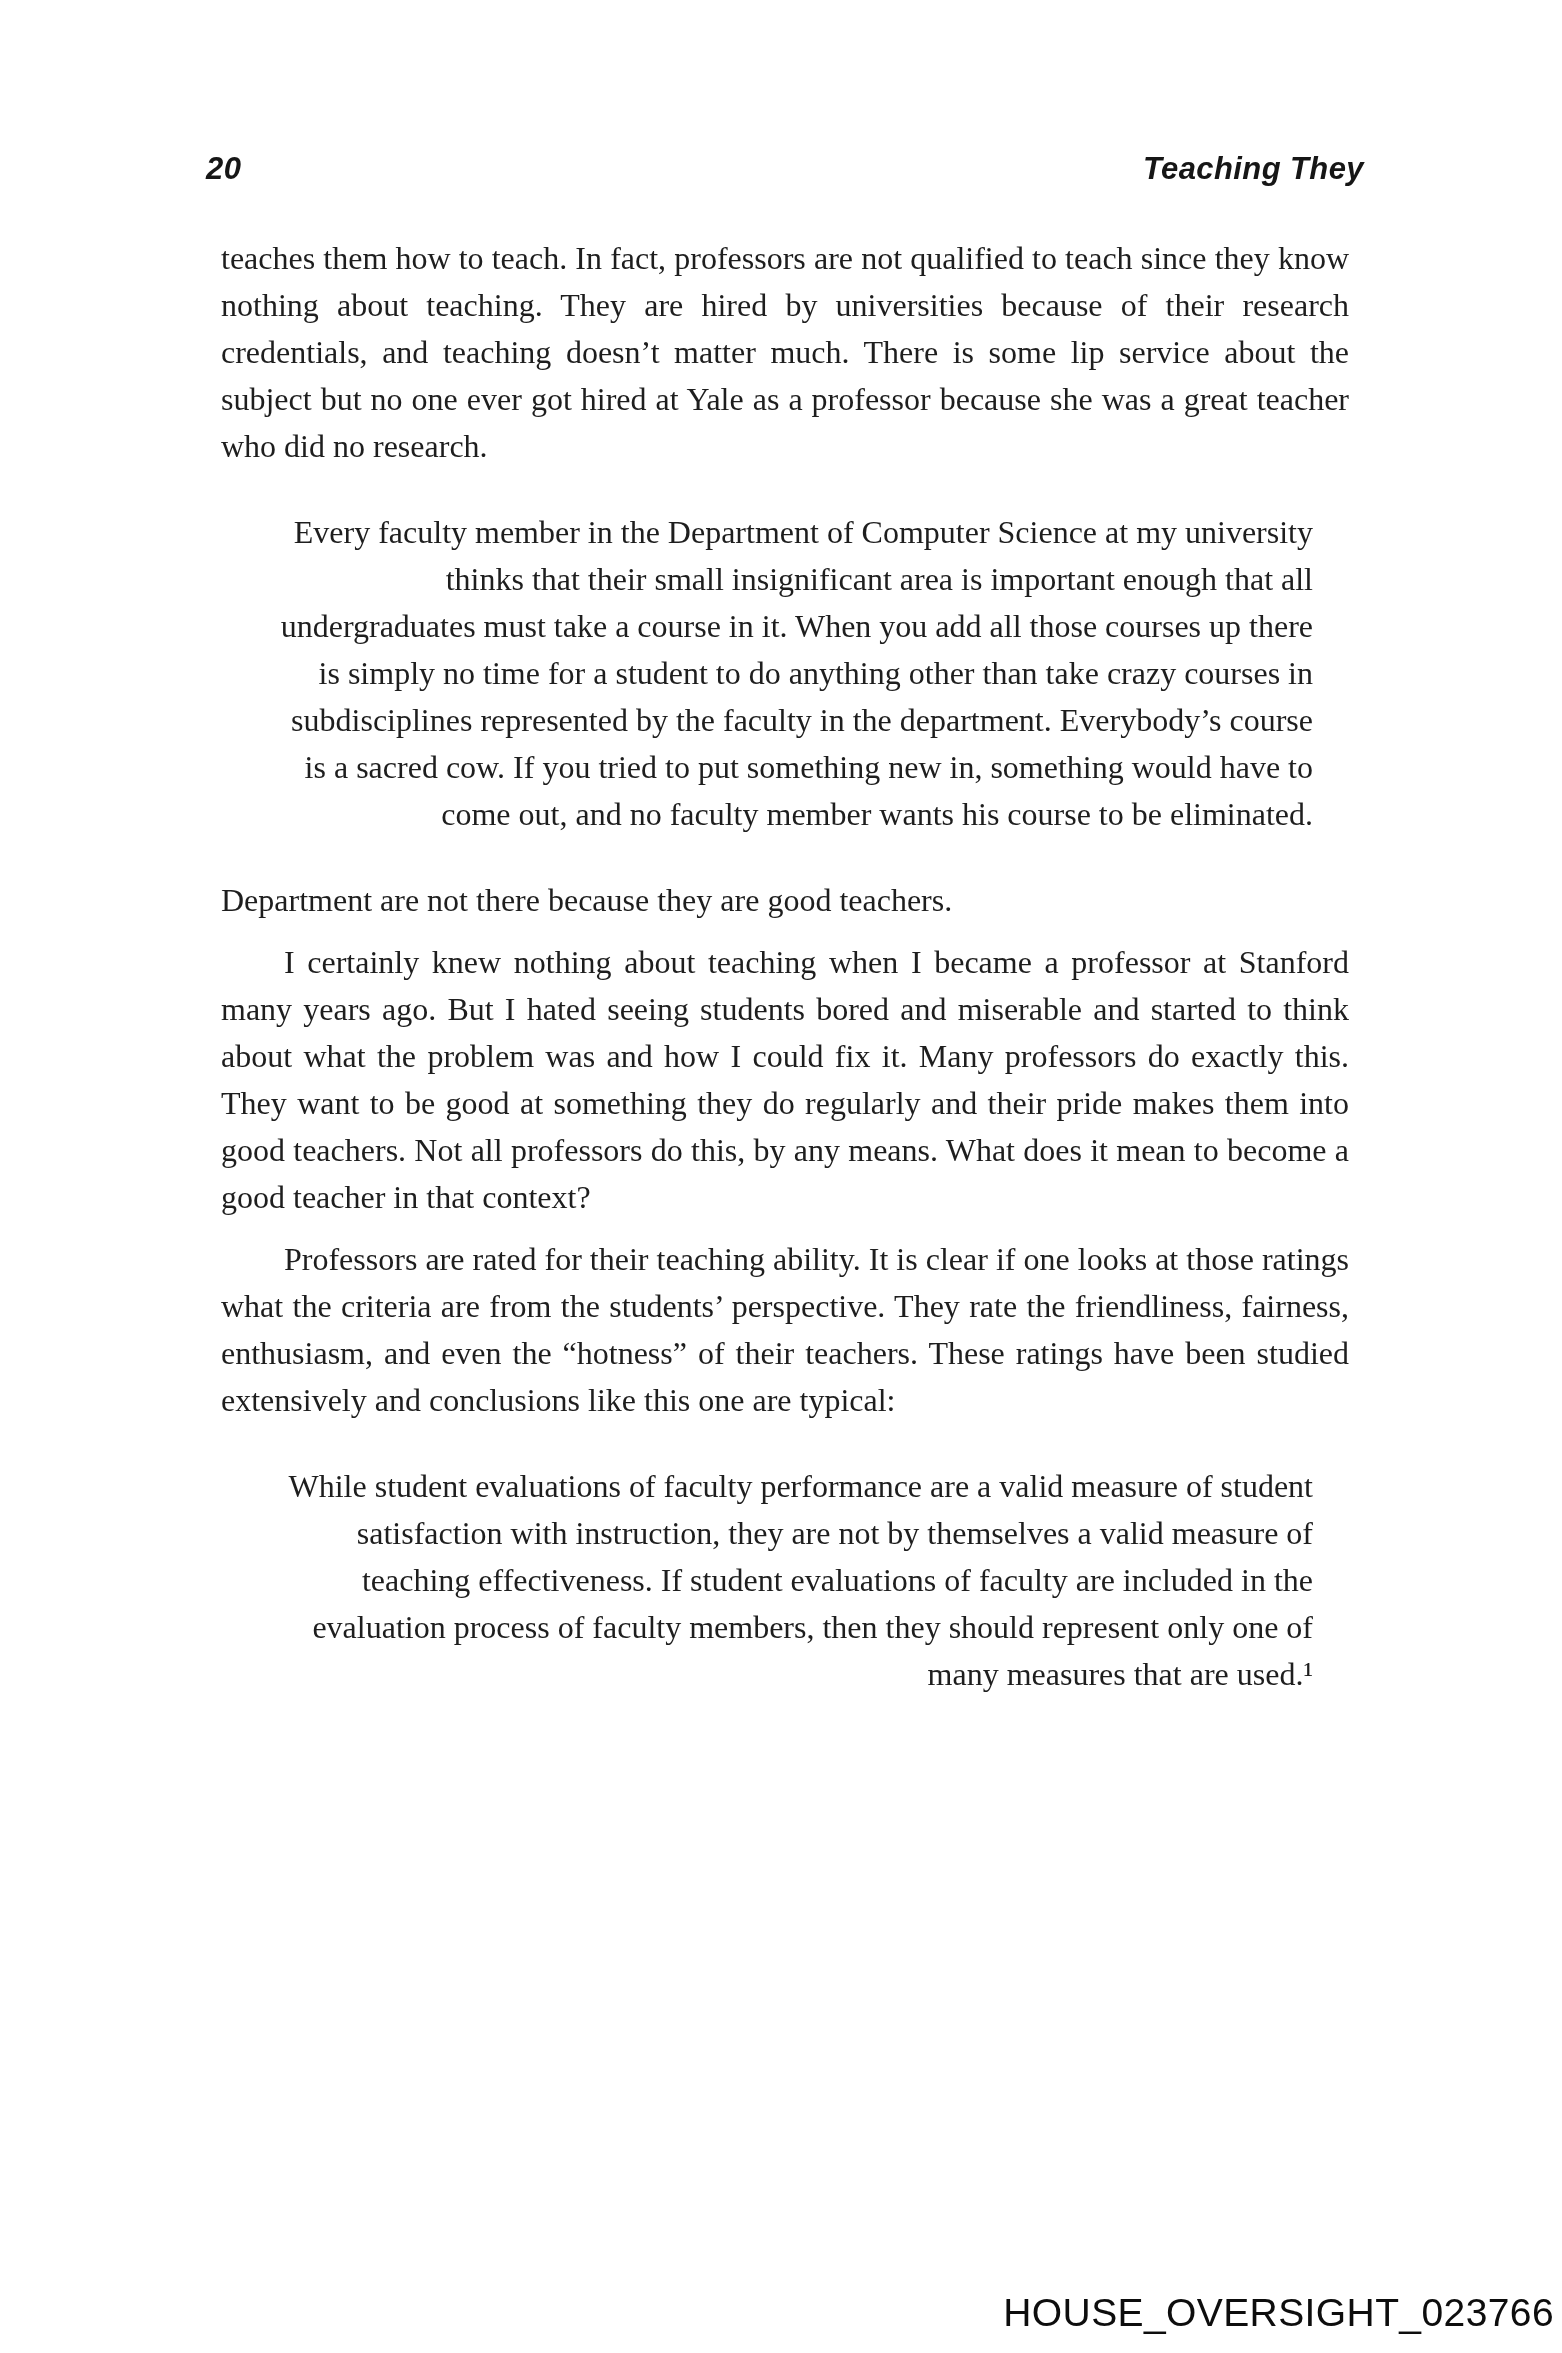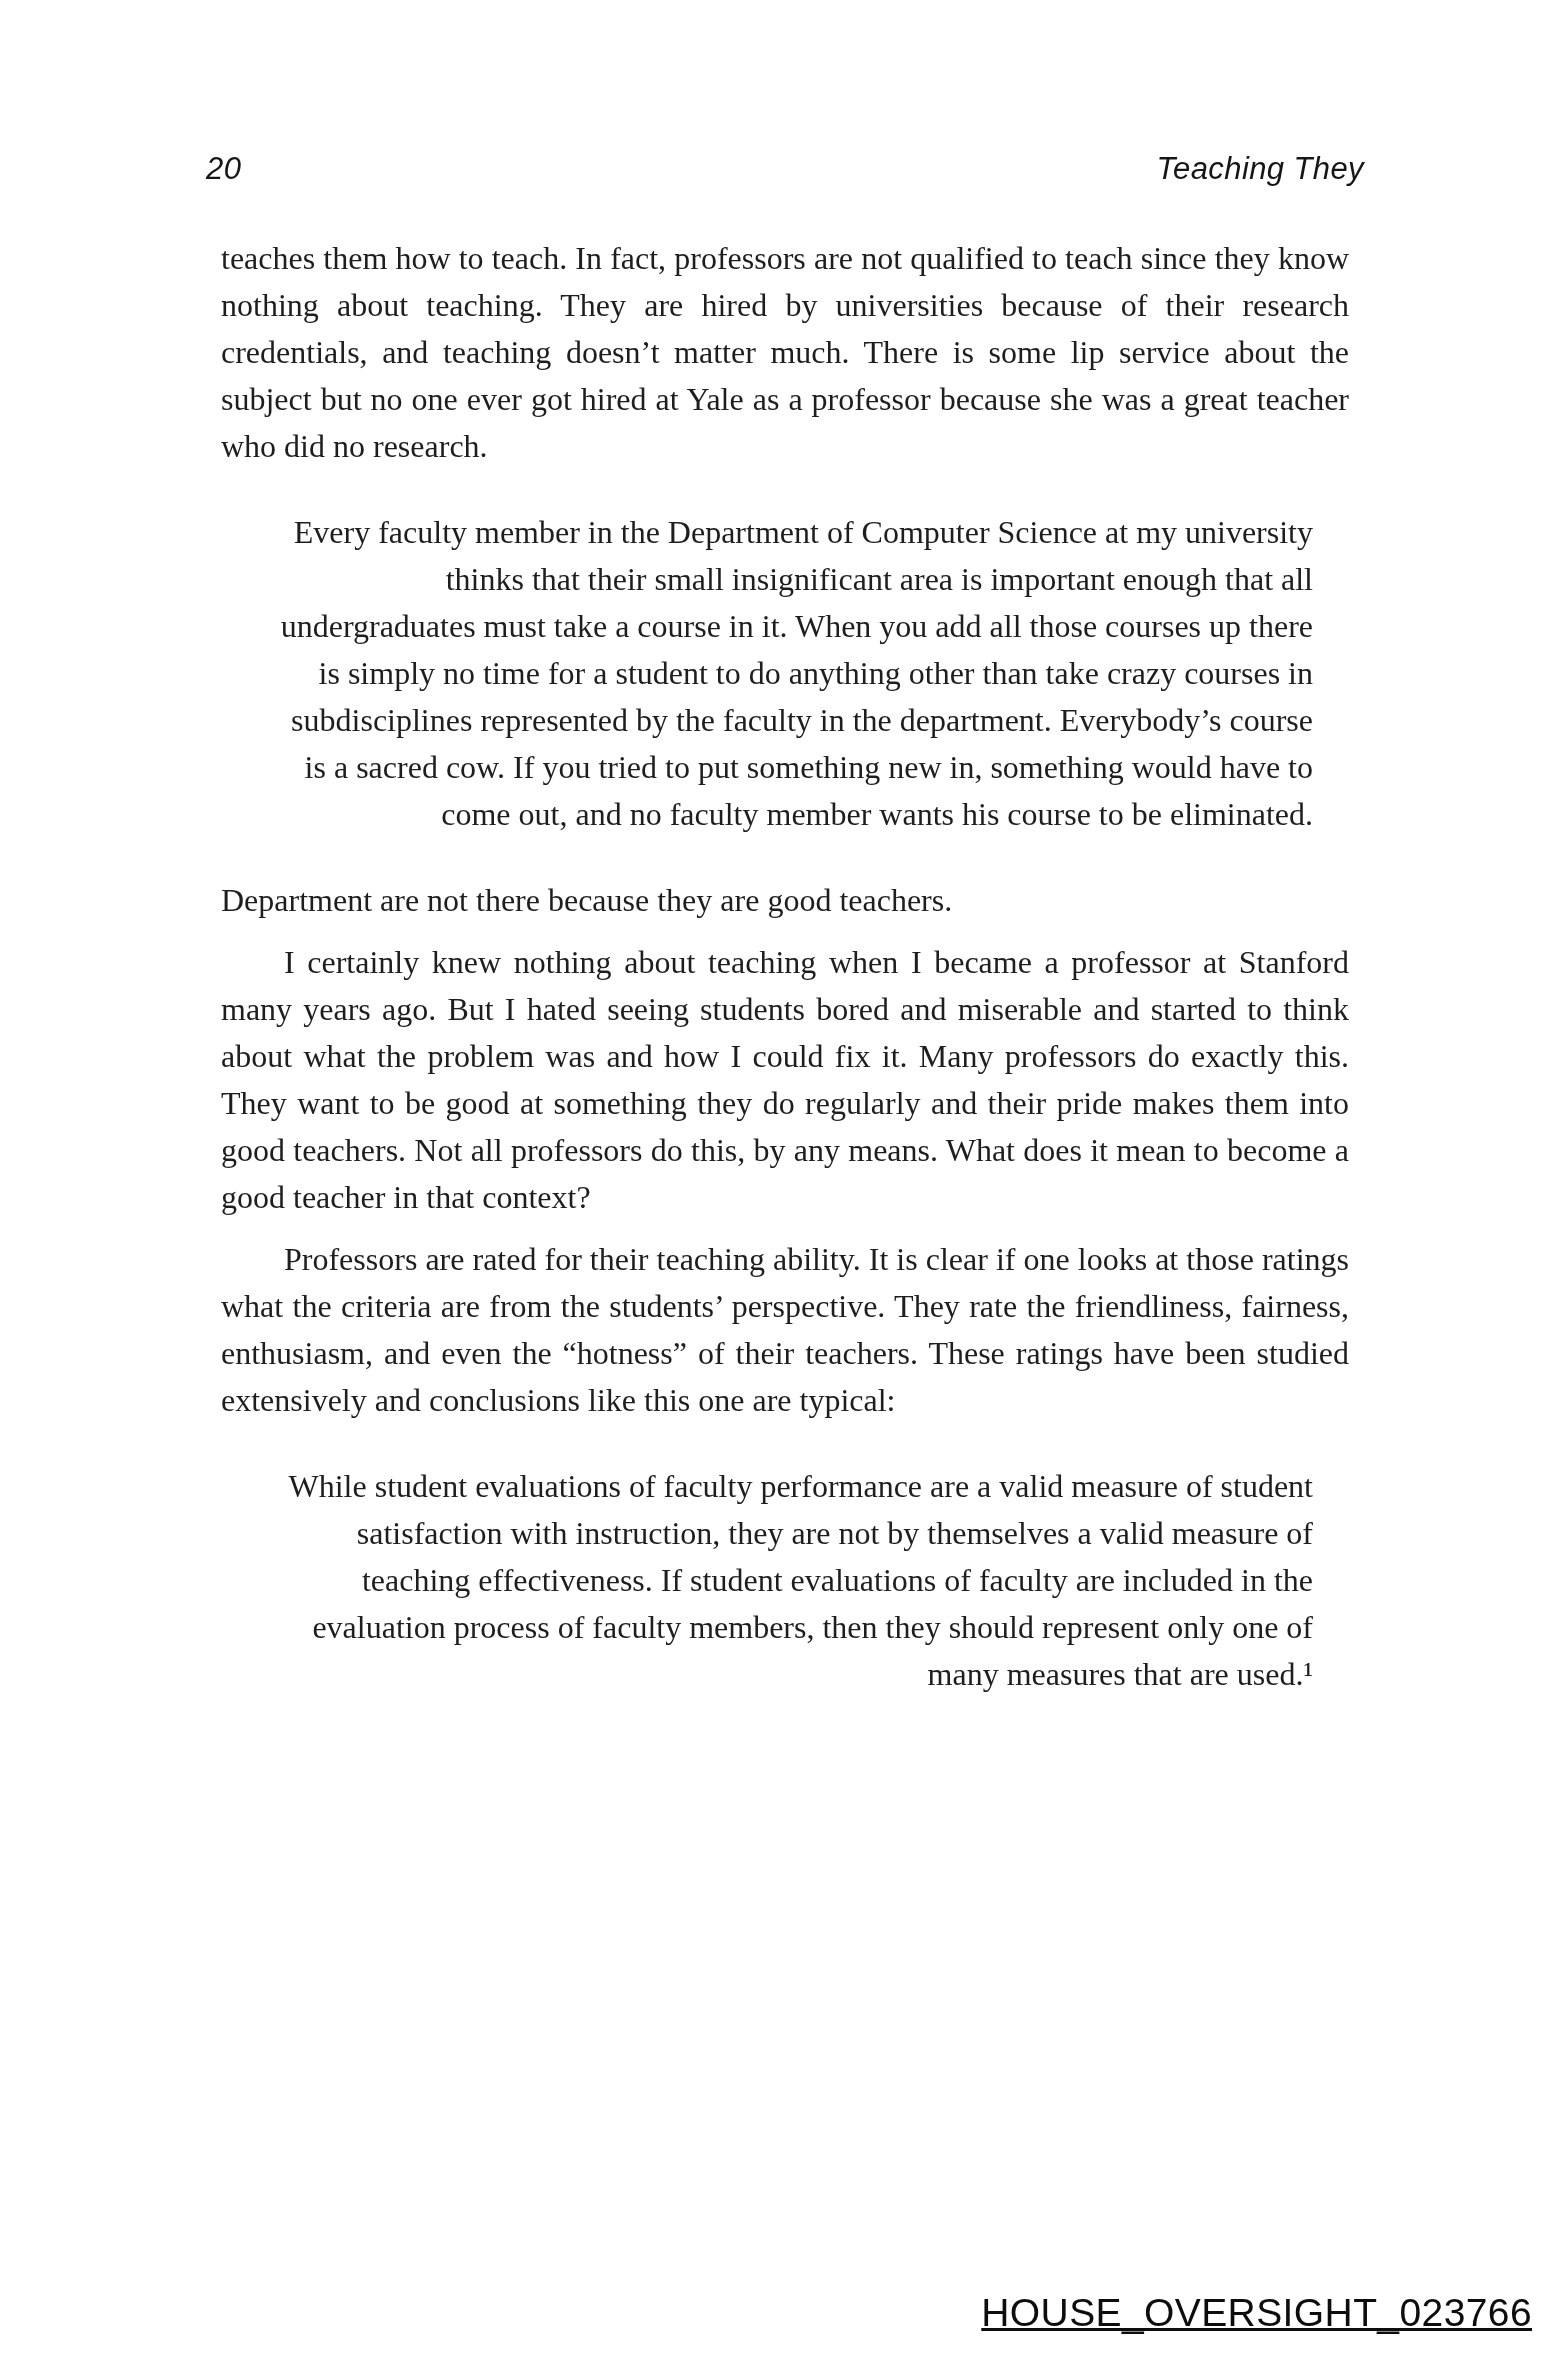--- a/index.html
+++ b/index.html
@@ -21,21 +21,21 @@
     position: absolute;
     left: 206px;
     top: 151px;
     width: 1158px;
   }
   .running-head {
     display: flex;
     justify-content: space-between;
     align-items: baseline;
     font-family: "Liberation Sans", sans-serif;
-    font-weight: normal;
+    font-weight: bold;
     font-style: italic;
     font-size: 31px;
     color: #161616;
     letter-spacing: 0.4px;
   }
   .body-text {
     margin-top: 48px;
     font-size: 32px;
     line-height: 47px;
     text-align: justify;
@@ -48,27 +48,26 @@
   .body-text p.indent {
     text-indent: 63px;
   }
   .body-text blockquote {
     margin: 39px 51px 39px 65px;
     padding: 0;
     text-align: right;
   }
   .stamp {
     position: absolute;
-    right: 30px;
+    right: 8px;
     bottom: 18.7px;
     font-family: "Liberation Sans", sans-serif;
     font-size: 39px;
     color: #0d0d0d;
     letter-spacing: 0.4px;
-    text-decoration: underline;
   }
 </style>
 </head>
 <body>
 
 <div class="page">
 
   <div class="content">
 
     <div class="running-head">

